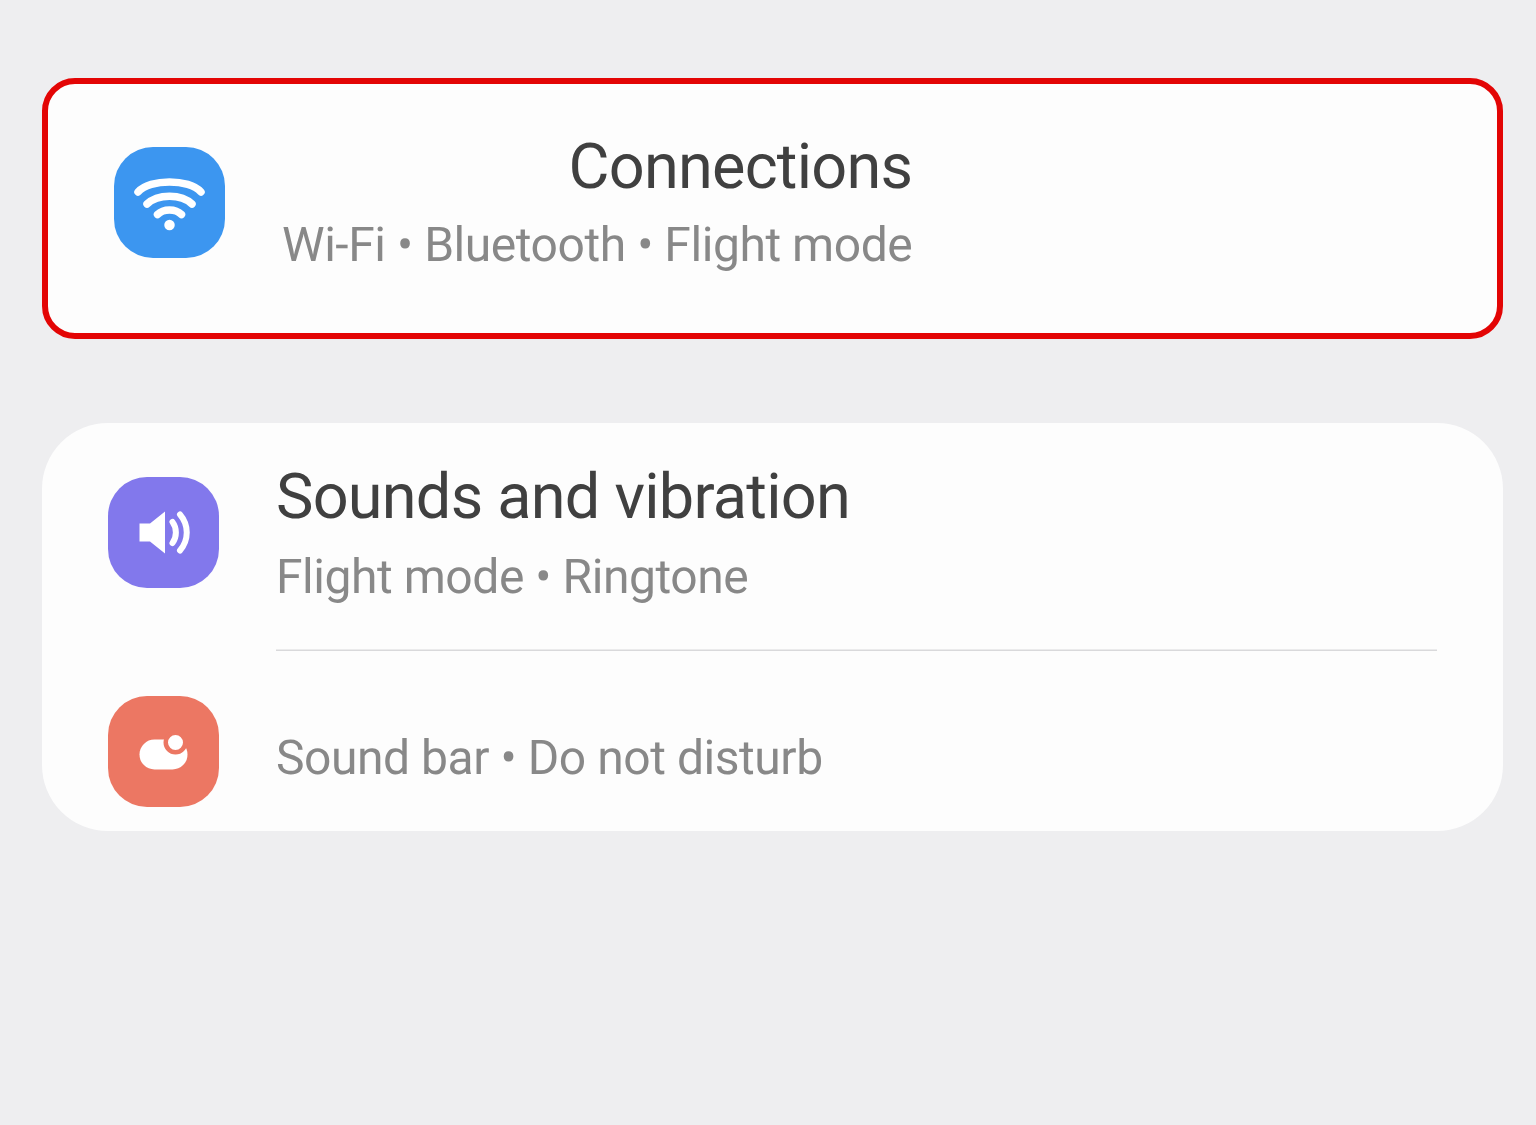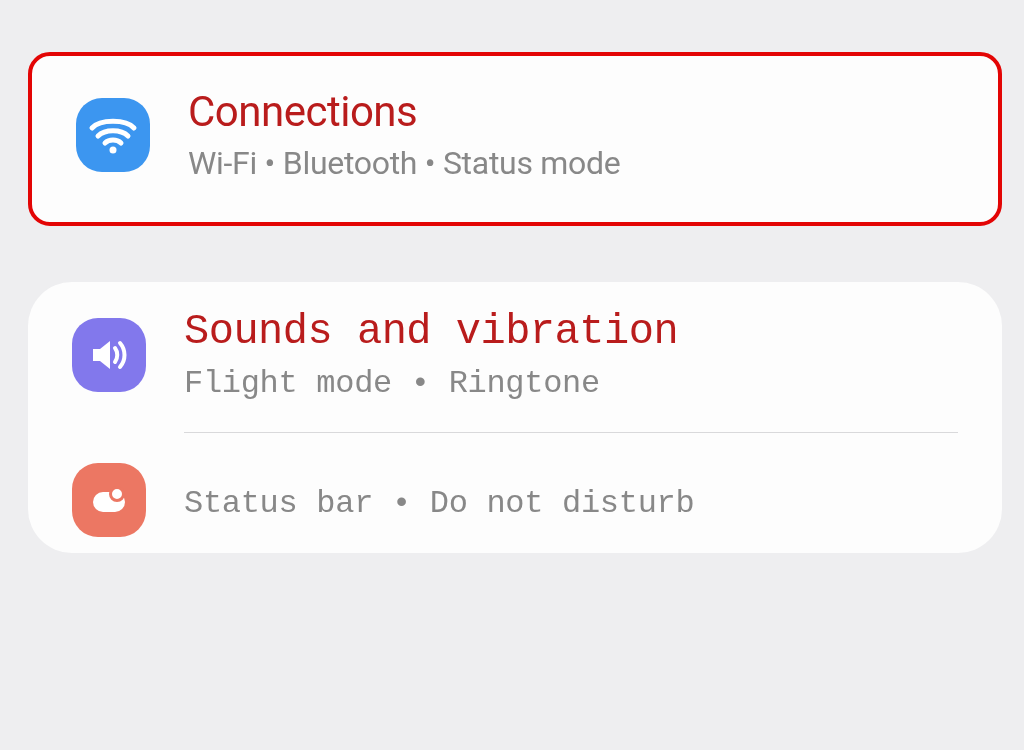--- a/index.html
+++ b/index.html
@@ -18,21 +18,20 @@
     }
     .card-1 {
       margin-top: 52px;
       padding: 32px 44px 40px 44px;
       border: 4px solid #e30505;
       border-radius: 22px;
     }
     .card-2 {
       margin-top: 56px;
       padding: 26px 44px 16px 44px;
-      font-family: Liberation Mono, monospace;
     }
     .row {
       display: flex;
       align-items: center;
       cursor: pointer;
     }
     .icon-tile {
       width: 74px;
       height: 74px;
       border-radius: 26px;
@@ -42,23 +41,24 @@
       flex-shrink: 0;
       margin-right: 38px;
     }
     .icon-blue { background: #3c96f0; }
     .icon-purple { background: #8278ec; }
     .icon-red { background: #ec7763; }
     .text-col { display: flex; flex-direction: column; }
     .title {
       font-size: 42px;
       font-weight: 400;
-      color: #b91c1c;
+      color: #404040;
       line-height: 1.15;
       letter-spacing: -0.5px;
+      text-align: right;
     }
     .subtitle {
       font-size: 32px;
       color: #888888;
       margin-top: 8px;
       letter-spacing: -0.3px;
     }
     .divider {
       height: 1px;
       background: #d9d9db;
@@ -76,21 +76,21 @@
     <div class="icon-tile icon-blue">
       <svg width="50" height="50" viewBox="0 0 50 50">
         <path d="M4 18 C12 9 38 9 46 18" stroke="#fff" stroke-width="5" fill="none" stroke-linecap="round"></path>
         <path d="M10 26 C17 19 33 19 40 26" stroke="#fff" stroke-width="5" fill="none" stroke-linecap="round"></path>
         <path d="M17 33 C21 29 29 29 33 33" stroke="#fff" stroke-width="5" fill="none" stroke-linecap="round"></path>
         <circle cx="25" cy="40" r="3.5" fill="#fff"></circle>
       </svg>
     </div>
     <div class="text-col">
       <span class="title">Connections</span>
-      <span class="subtitle">Wi-Fi  •  Bluetooth  •  Status mode</span>
+      <span class="subtitle">Wi-Fi  •  Bluetooth  •  Flight mode</span>
     </div>
   </div>
 </div>
 
 <div class="card card-2">
 
   <div class="row">
     <div class="icon-tile icon-purple">
       <svg width="48" height="48" viewBox="0 0 48 48">
         <path d="M8 18 L15 18 L25 10 L25 38 L15 30 L8 30 Z" fill="#fff"></path>
@@ -107,17 +107,17 @@
   <div class="divider"></div>
 
   <div class="row">
     <div class="icon-tile icon-red">
       <svg width="48" height="48" viewBox="0 0 48 48">
         <rect x="8" y="16" width="32" height="20" rx="10" fill="#fff"></rect>
         <circle cx="32" cy="18" r="6.5" fill="#fff" stroke="#ec7763" stroke-width="3"></circle>
       </svg>
     </div>
     <div class="text-col">
-      <span class="subtitle">Status bar  •  Do not disturb</span>
+      <span class="subtitle">Sound bar  •  Do not disturb</span>
     </div>
   </div>
 
 </div>
 
 </body></html>

